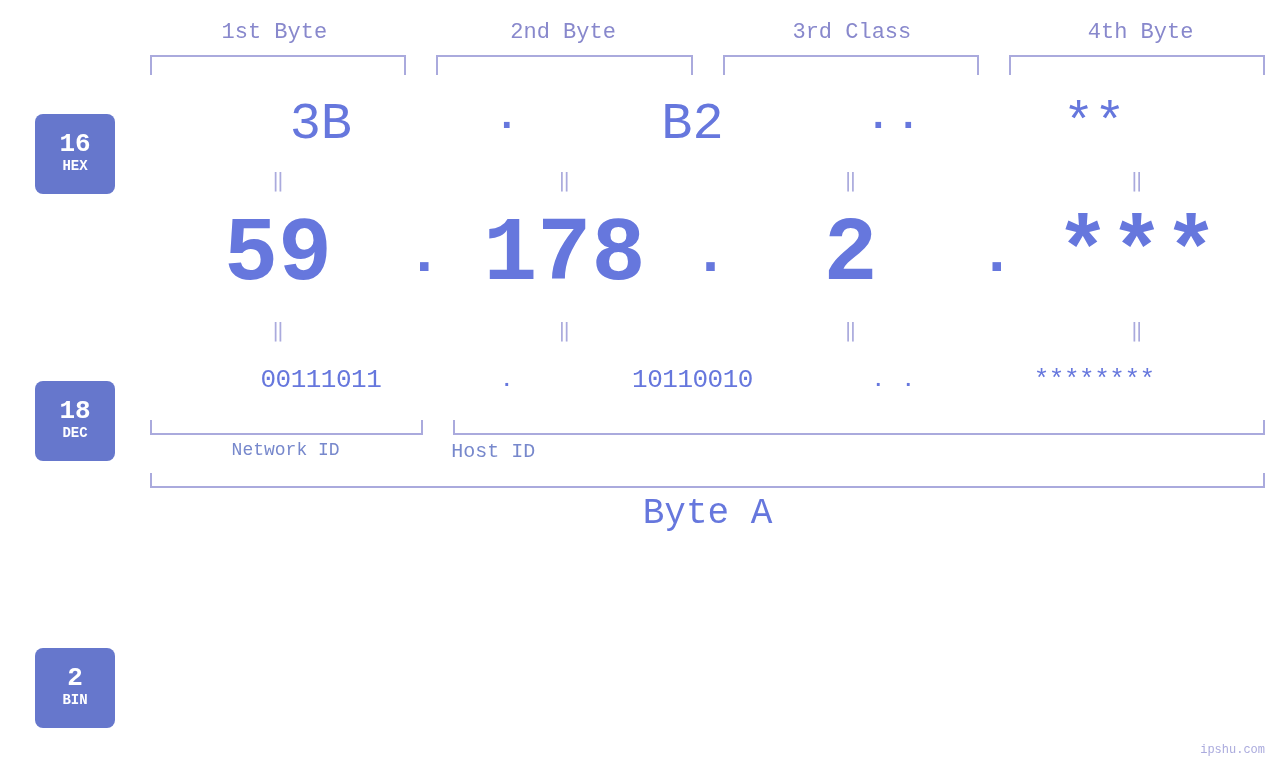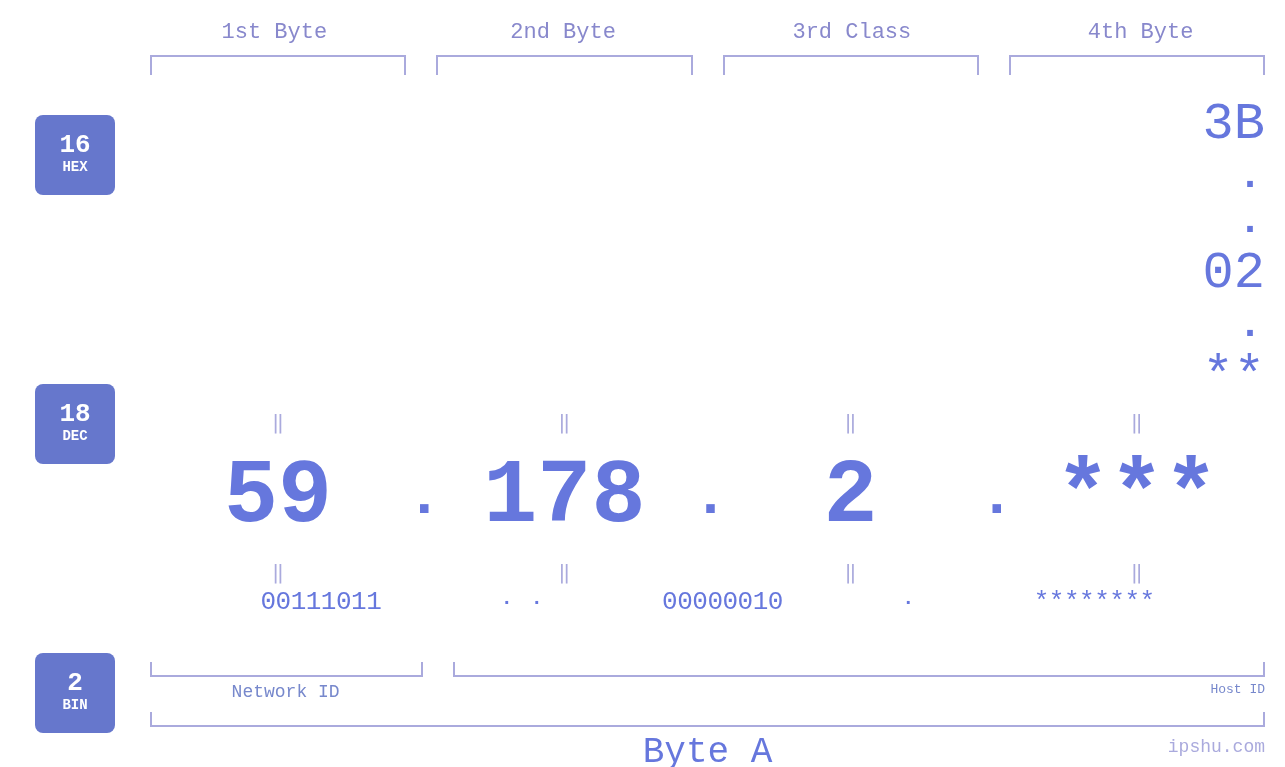--- a/index.html
+++ b/index.html
@@ -151,21 +151,21 @@
     .equals-spacer {
       width: 30px;
     }
 
     
     .watermark {
       position: absolute;
       bottom: 10px;
       right: 20px;
       color: #aaaadd;
-      font-size: 18px;
+      font-size: 12px;
       font-family: 'Courier New', Courier, monospace;
     }
   </style>
 </head>
 <body>
 
 <div class="main-container">
 
   <div style="display:flex; flex-direction:row; width:1285px; align-items:flex-end;">
     <div style="width:130px;"></div>
@@ -204,25 +204,25 @@
       </div>
       <div style="height:30px;"></div>
       <div class="badge">
         <span class="badge-number">2</span>
         <span class="badge-label">BIN</span>
       </div>
     </div>
 
     <div style="flex:1; display:flex; flex-direction:column; padding-top:10px;">
 
-      <div class="data-row hex-row" style="padding: 10px 20px 0 20px; min-height: 80px; align-items:flex-end;flex-direction:column;">
+      <div class="data-row hex-row" style="padding: 10px 20px 0 20px; min-height: 80px; align-items:flex-start;">
         <span class="data-value">3B</span>
         <span class="dot">.</span>
+        <span class="data-value">B2</span>
         <span class="dot">.</span>
-        <span class="data-value">02</span>
         <span class="dot">.</span>
         <span class="data-value">**</span>
       </div>
 
       <div class="equals-row" style="min-height:30px;">
         <span class="equals-symbol" style="color:#aaaadd; font-size:20px;">‖</span>
         <span class="equals-spacer"></span>
         <span class="equals-symbol" style="color:#aaaadd; font-size:20px;">‖</span>
         <span class="equals-spacer"></span>
         <span class="equals-symbol" style="color:#aaaadd; font-size:20px;">‖</span>
@@ -243,41 +243,41 @@
       <div class="equals-row" style="min-height:30px;">
         <span class="equals-symbol" style="color:#aaaadd; font-size:20px;">‖</span>
         <span class="equals-spacer"></span>
         <span class="equals-symbol" style="color:#aaaadd; font-size:20px;">‖</span>
         <span class="equals-spacer"></span>
         <span class="equals-symbol" style="color:#aaaadd; font-size:20px;">‖</span>
         <span class="equals-spacer"></span>
         <span class="equals-symbol" style="color:#aaaadd; font-size:20px;">‖</span>
       </div>
 
-      <div class="data-row bin-row" style="padding: 0 20px; min-height: 70px; align-items:flex-start;">
+      <div class="data-row bin-row" style="padding: 0 20px; min-height: 70px; align-items:center;">
         <span class="data-value">00111011</span>
         <span class="dot" style="font-size:20px;">.</span>
+        <span class="data-value">10110010</span>
         <span class="dot" style="font-size:20px;">.</span>
-        <span class="data-value">00000010</span>
         <span class="dot" style="font-size:20px;">.</span>
         <span class="data-value">********</span>
       </div>
 
       <div style="display:flex; flex-direction:row; padding: 5px 20px 0 20px; align-items:flex-end;">
 
         <div style="flex:1; border-bottom: 2px solid #aaaadd; border-left: 2px solid #aaaadd; border-right: 2px solid #aaaadd; height:15px;"></div>
         <div style="width:30px;"></div>
 
         <div style="flex:3; border-bottom: 2px solid #aaaadd; border-left: 2px solid #aaaadd; border-right: 2px solid #aaaadd; height:15px;"></div>
       </div>
 
       <div style="display:flex; flex-direction:row; padding: 5px 20px 0 20px;">
         <div style="flex:1; text-align:center; color:#7788cc; font-size:18px; font-family:'Courier New',Courier,monospace;">Network ID</div>
         <div style="width:30px;"></div>
-        <div style="flex:3; text-align:right; color:#7788cc; font-size:13px; font-family:'Courier New',Courier,monospace;">Host ID</div>
+        <div style="flex:3; text-align:left; color:#7788cc; font-size:20px; font-family:'Courier New',Courier,monospace;">Host ID</div>
       </div>
 
       <div style="padding: 10px 20px 0 20px;">
         <div style="border-bottom: 2px solid #aaaadd; border-left: 2px solid #aaaadd; border-right: 2px solid #aaaadd; height:15px;"></div>
       </div>
 
       <div style="text-align:center; color:#6677dd; font-size:36px; font-family:'Courier New',Courier,monospace; padding-top:5px;">Byte A</div>
 
     </div>
   </div>

